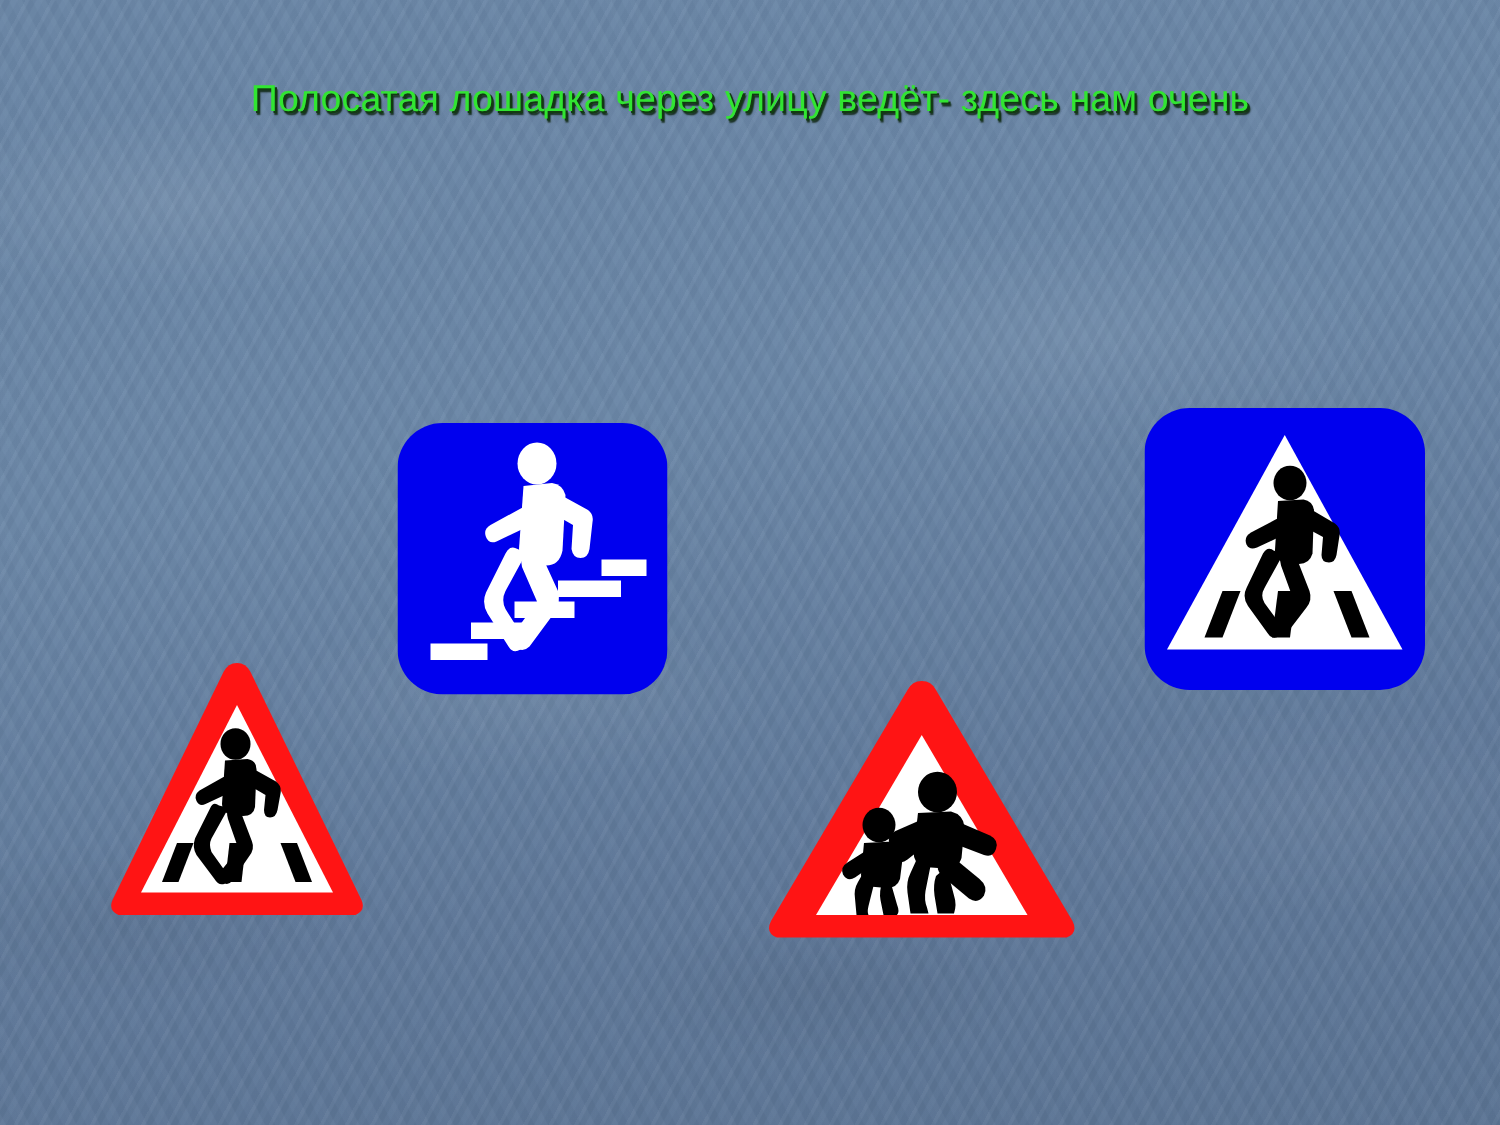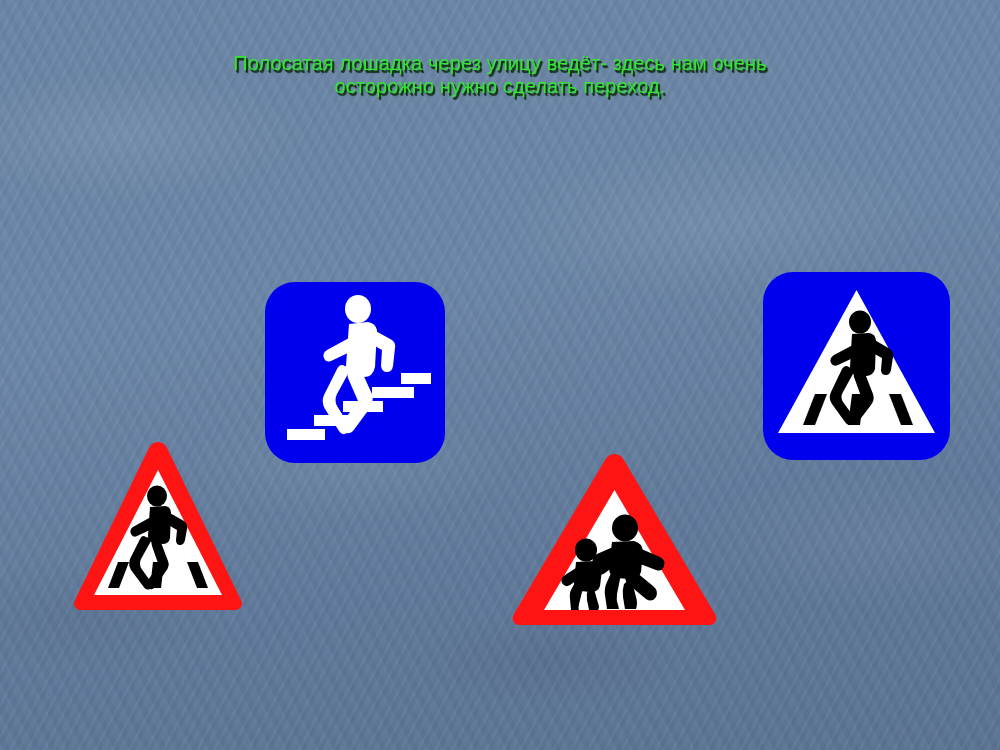--- a/index.html
+++ b/index.html
@@ -37,21 +37,21 @@
   .title-block {
     position: absolute;
     left: 0;
     top: 52px;
     width: 1000px;
     text-align: center;
     line-height: 1.05;
   }
   .title-line {
     display: block;
-    font-size: 20px;
+    font-size: 25px;
     font-weight: 400;
     color: #31e531;
     letter-spacing: 0.1px;
     text-shadow:
       1.5px 1.5px 0 #123a12,
       2px 2.5px 1px rgba(8,30,8,0.85);
     padding: 1px 0;
     white-space: nowrap;
   }
 
@@ -59,21 +59,20 @@
   .sign { position: absolute; }
   .sign svg { display: block; }
 </style>
 </head>
 <body>
 
 <div id="slide">
 
   <div class="title-block">
     <span class="title-line">Полосатая лошадка через улицу ведёт- здесь нам очень</span>
-    <span class="title-line">осторожно нужно сделать переход.</span>
   </div>
 
   <div class="sign" style="left:265px; top:282px; width:180px; height:181px;">
     <svg width="180" height="181" viewBox="0 0 180 181">
       <rect x="0" y="0" width="180" height="181" rx="30" ry="30" fill="#0000ee"></rect>
 
       <g fill="#ffffff">
         <rect x="22" y="147" width="38" height="11"></rect>
         <rect x="49" y="133" width="40" height="11"></rect>
         <rect x="78" y="119" width="40" height="11"></rect>

